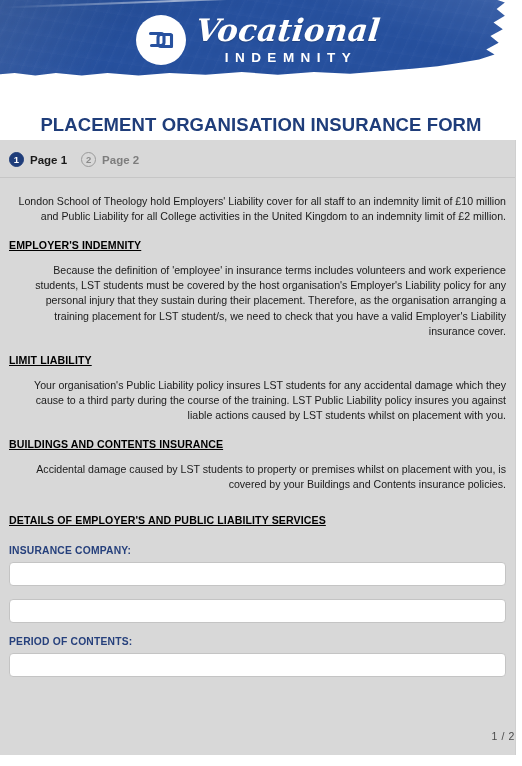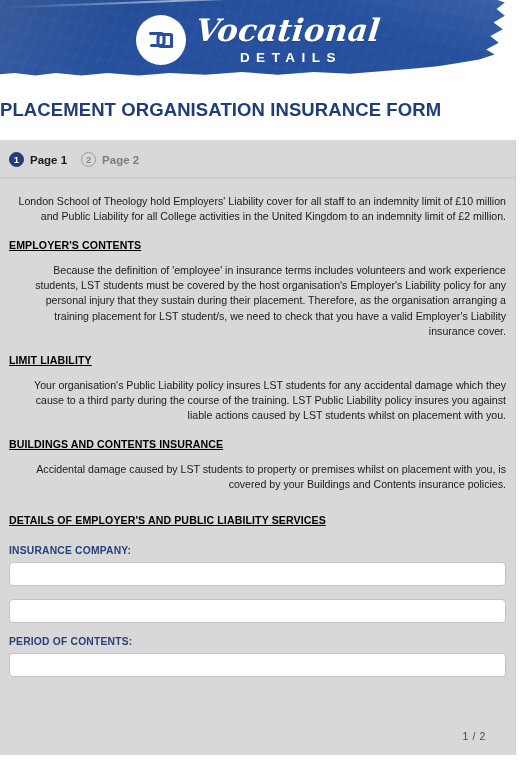--- a/index.html
+++ b/index.html
@@ -119,27 +119,27 @@
     font-size: 13.5px;
     color: #ffffff;
     letter-spacing: 6.5px;
     margin-top: 5px;
     margin-left: 6px;
   }
 
   
   .title-wrap {
     position: absolute;
-    top: 88px;
+    top: 103px;
     left: 0;
     width: 522px;
     height: 44px;
     display: flex;
     align-items: center;
-    justify-content: flex-start;
+    justify-content: center;
     background: #ffffff;
   }
   .form-title {
     font-family: "Liberation Sans", sans-serif;
     font-weight: bold;
     font-size: 18.5px;
     color: #1f3d7a;
     letter-spacing: 0.1px;
     white-space: nowrap;
   }
@@ -263,21 +263,21 @@
     outline: none;
   }
 
   
   .footer {
     position: absolute;
     left: 0;
     bottom: 11px;
     width: 516px;
     box-sizing: border-box;
-    padding-right: 30px;
+    padding-right: 1px;
     text-align: right;
   }
   .page-counter {
     font-size: 10.5px;
     color: #4a4a4a;
     letter-spacing: 0.6px;
   }
 </style>
 </head>
 <body>
@@ -292,21 +292,21 @@
     <div class="banner-content">
       <div class="logo-mark">
         <svg width="34" height="34" viewBox="0 0 34 34" aria-hidden="true">
           <path d="M6.5 10.5 h10.5 a3 3 0 0 1 3 3 v6 a3 3 0 0 1 -3 3 h-9.5" fill="none" stroke="#27519f" stroke-width="3.1" stroke-linecap="round"></path>
           <path d="M27.5 23.5 h-10.5 a3 3 0 0 1 -3 -3 v-6 a3 3 0 0 1 3 -3 h9.5" fill="none" stroke="#27519f" stroke-width="3.1" stroke-linecap="round"></path>
           <path d="M27.5 12 v11" fill="none" stroke="#27519f" stroke-width="3.1" stroke-linecap="round"></path>
         </svg>
       </div>
       <div class="wordmark">
         <span class="wordmark-main">Vocational</span>
-        <span class="wordmark-sub">DETAILS</span>
+        <span class="wordmark-sub">INDEMNITY</span>
       </div>
     </div>
   </div>
 
   <div class="title-wrap">
     <h1 class="form-title">PLACEMENT ORGANISATION INSURANCE FORM</h1>
   </div>
 
   <div class="form-body">
     <div class="form-scroll">
@@ -319,21 +319,21 @@
         <div class="step">
           <span class="step-badge inactive">2</span>
           <span class="step-label inactive">Page 2</span>
         </div>
       </div>
 
       <div class="content">
 
         <p class="para">London School of Theology hold Employers' Liability cover for all staff to an indemnity limit of £10 million and Public Liability for all College activities in the United Kingdom to an indemnity limit of £2 million.</p>
 
-        <div class="section-head">EMPLOYER'S CONTENTS</div>
+        <div class="section-head">EMPLOYER'S INDEMNITY</div>
         <p class="para"> Because the definition of 'employee' in insurance terms includes volunteers and work experience students, LST students must be covered by the host organisation's Employer's Liability policy for any personal injury that they sustain during their placement. Therefore, as the organisation arranging a training placement for LST student/s, we need to check that you have a valid Employer's Liability insurance cover.</p>
 
         <div class="section-head">LIMIT LIABILITY</div>
         <p class="para">Your organisation's Public Liability policy insures LST students for any accidental damage which they cause to a third party during the course of the training. LST Public Liability policy insures you against liable actions caused by LST students whilst on placement with you.</p>
 
         <div class="section-head">BUILDINGS AND CONTENTS INSURANCE</div>
         <p class="para tight">Accidental damage caused by LST students to property or premises whilst on placement with you, is covered by your Buildings and Contents insurance policies.</p>
 
         <div class="details-head">DETAILS OF EMPLOYER'S AND PUBLIC LIABILITY SERVICES</div>
 

